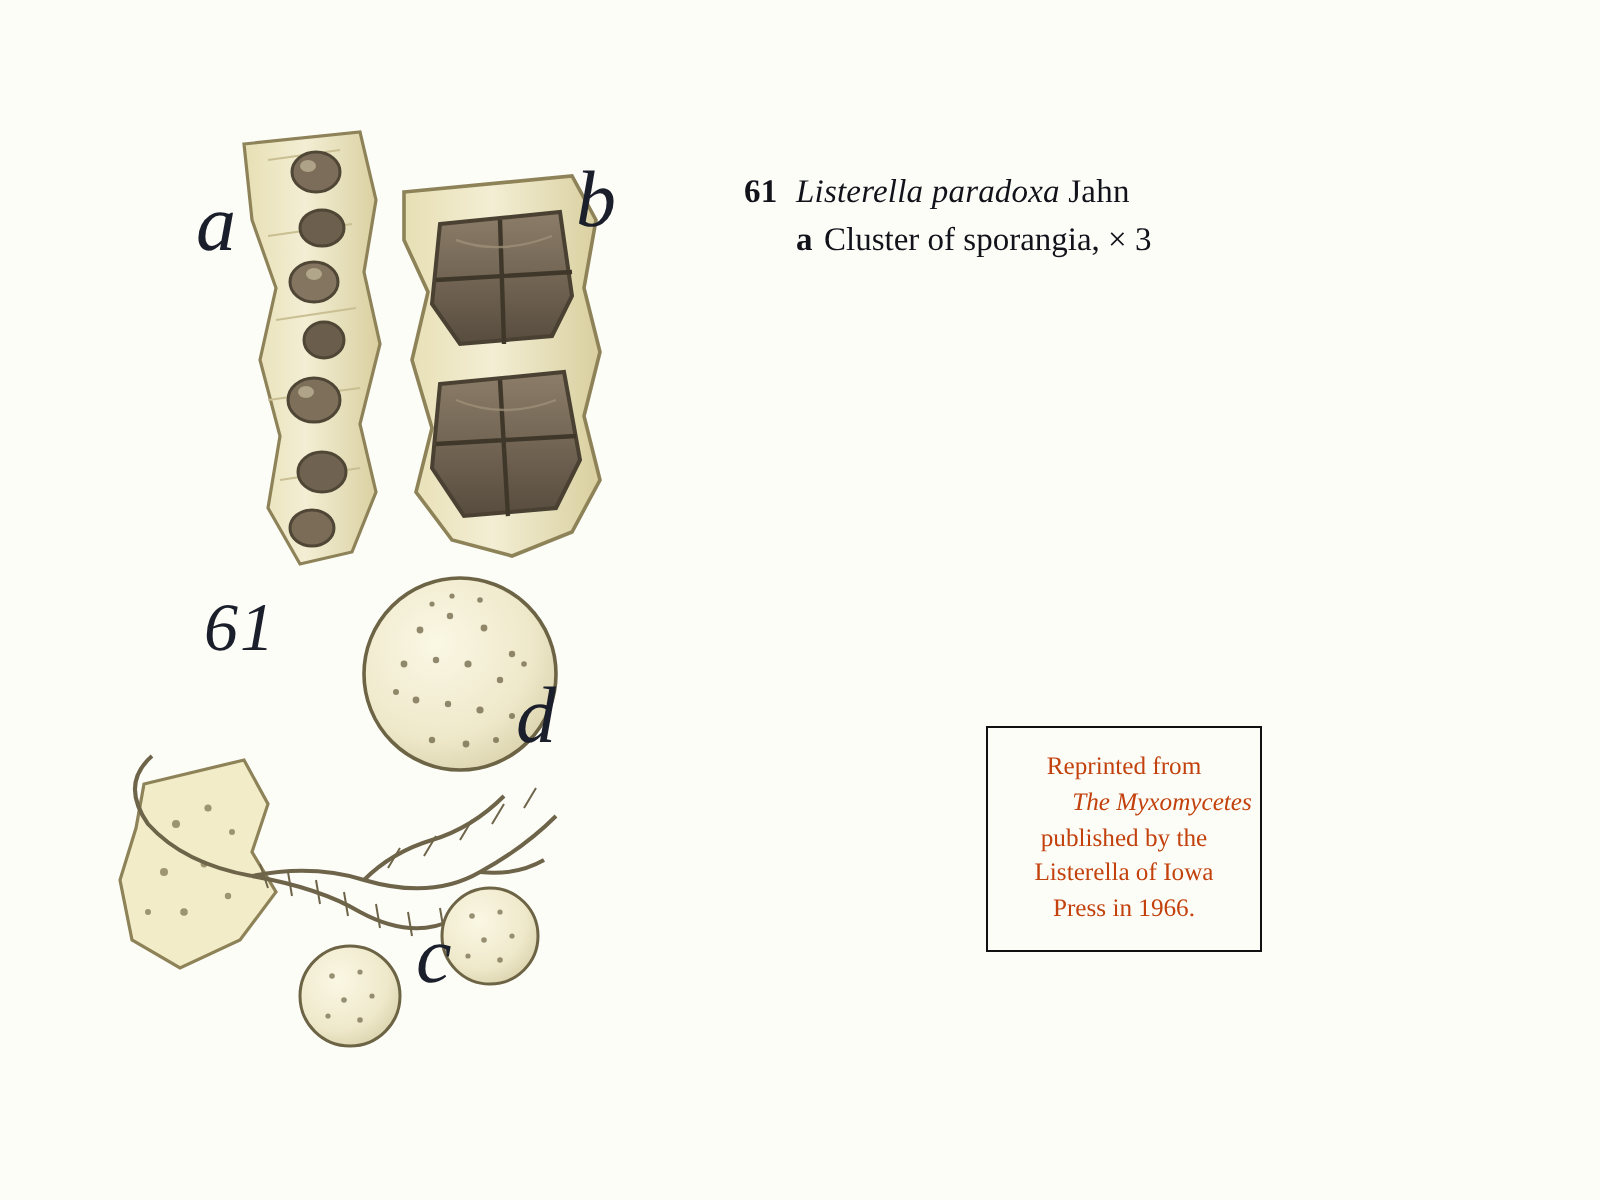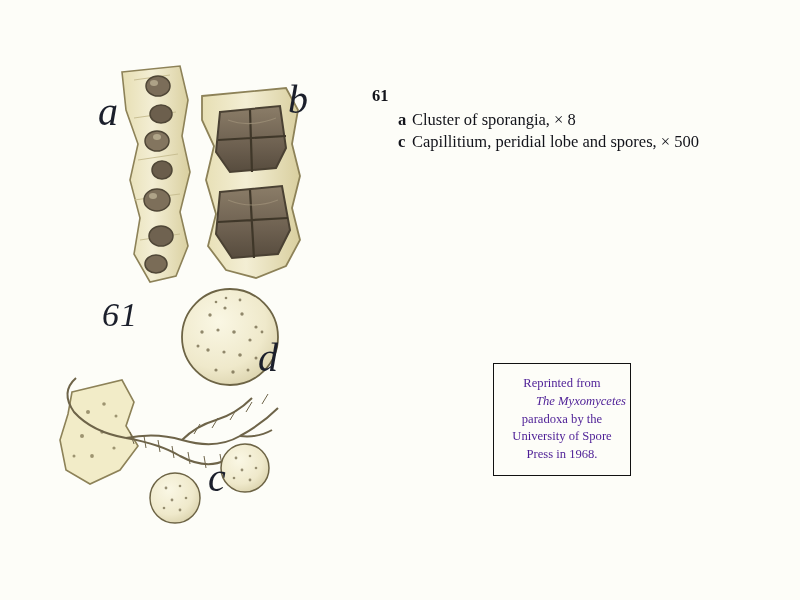--- a/index.html
+++ b/index.html
@@ -72,21 +72,21 @@
     height: 111px;
     border: 1.6px solid #111;
     background: #fdfdf8;
     display: flex;
     flex-direction: column;
     align-items: center;
     justify-content: center;
     text-align: center;
     font-size: 12.6px;
     line-height: 1.42;
-    color: #4c1d95;
+    color: #c2410c;
   }
   #reprint .ital { font-style: italic; margin-left: 38px; }
 
   
   .plate-label {
     position: absolute;
     font-family: "Liberation Serif", serif;
     font-style: italic;
     color: #1b1f2b;
     font-size: 40px;
@@ -245,32 +245,33 @@
     <div class="plate-label" id="lbl-a">a</div>
     <div class="plate-label" id="lbl-b">b</div>
     <div class="plate-label" id="lbl-d">d</div>
     <div class="plate-label" id="lbl-c">c</div>
     <div class="plate-label" id="lbl-61">61</div>
   </div>
 
   <div id="caption">
     <div class="cap-title-line">
       <span class="cap-num">61</span>
+      <span>
+        <span class="cap-genus">Listerella paradoxa</span>
+        <span class="cap-auth">Jahn</span>
+      </span>
     </div>
     <ul class="cap-list">
       <li class="cap-item">
-        <span class="cap-letter">a</span><span>Cluster of sporangia, × 8</span>
-      </li>
-      <li class="cap-item">
-        <span class="cap-letter">c</span><span>Capillitium, peridial lobe and spores, × 500</span>
+        <span class="cap-letter">a</span><span>Cluster of sporangia, × 3</span>
       </li>
     </ul>
   </div>
 
   <div id="reprint">
     <div>Reprinted from</div>
     <div class="ital">The Myxomycetes</div>
-    <div>paradoxa by the</div>
-    <div>University of Spore</div>
-    <div>Press in 1968.</div>
+    <div>published by the</div>
+    <div>Listerella of Iowa</div>
+    <div>Press in 1966.</div>
   </div>
 
 </div>
 
 </body></html>

